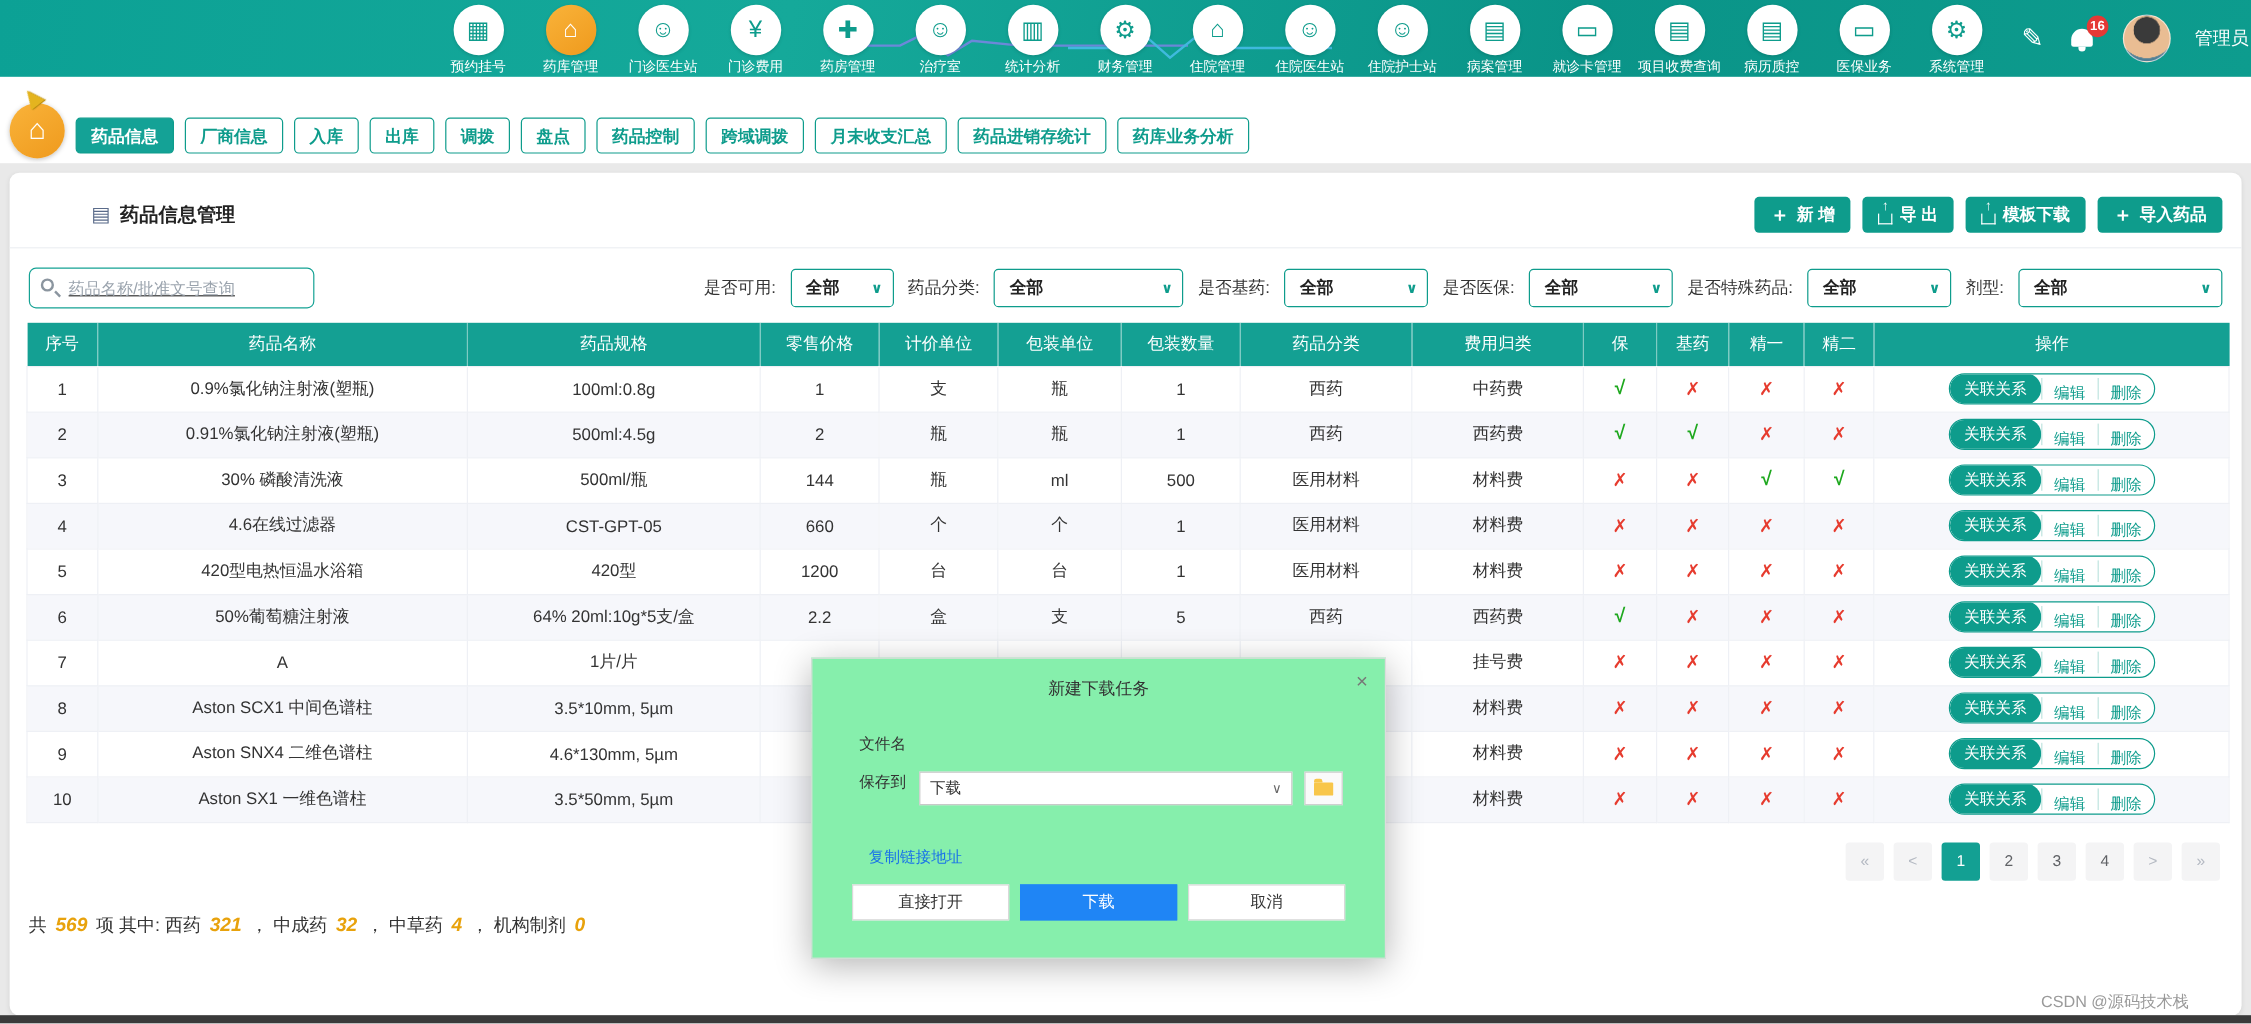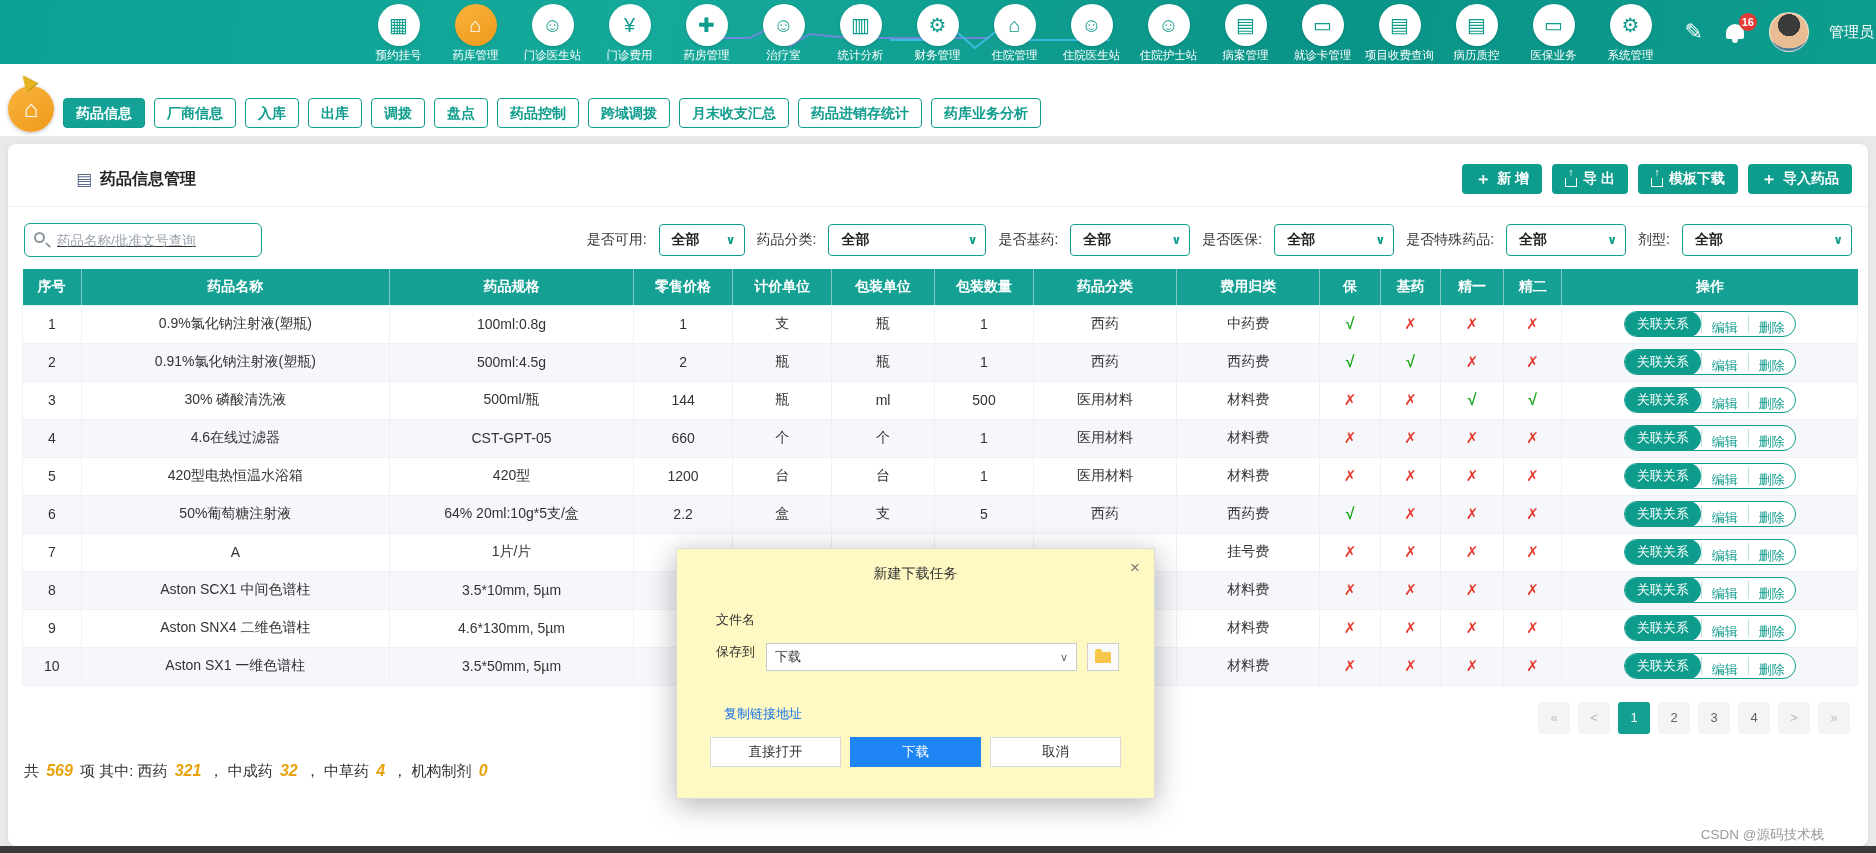--- a/index.html
+++ b/index.html
@@ -54,21 +54,21 @@
   .lens{position:absolute;left:10px;top:9px;width:11px;height:11px;border:2px solid #8b959f;border-radius:50%;}
   .lens::after{content:"";position:absolute;left:9px;top:10px;width:6px;height:2px;background:#8b959f;transform:rotate(45deg);}
   .filters{margin-left:auto;display:flex;align-items:center;gap:12px;}
   .f-label{font-size:14px;color:#333;white-space:nowrap;}
   .select{position:relative;height:32px;border:1px solid var(--teal);border-radius:4px;background:#fff;display:flex;align-items:center;font-size:14px;font-weight:bold;color:#222;padding:0 26px 0 12px;cursor:pointer;}
   .select .chev{position:absolute;right:8px;color:var(--teal);font-size:12px;font-weight:bold;}
   .sel-sm{width:86px;}.sel-md{width:120px;}.sel-lg{width:158px;}.sel-xl{width:170px;}
 
   
   table{border-collapse:collapse;margin:0 14px;width:1836px;table-layout:fixed;}
-  th{background:var(--teal-head);color:#fff;font-size:14px;font-weight:bold;height:36px;border-right:1px solid rgba(255,255,255,.45);}
+  th{background:var(--teal-head);color:#fff;font-size:14px;font-weight:normal;height:36px;border-right:1px solid rgba(255,255,255,.45);}
   th:last-child{border-right:none;}
   td{height:38px;text-align:center;font-size:14px;color:#333;border:1px solid #eef0f5;background:#fff;white-space:nowrap;overflow:hidden;}
   tbody tr:nth-child(even) td{background:#f6f7fb;}
   td.mark-g{color:var(--green);font-weight:bold;font-size:16px;}
   td.mark-r{color:#e63b2e;font-weight:bold;font-size:15px;}
   .op-group{display:inline-flex;border:1px solid var(--teal);border-radius:14px;overflow:hidden;height:26px;align-items:center;background:#fff;}
   .op-main{background:var(--teal);color:#fff;border-radius:13px;height:26px;line-height:26px;padding:0 12px;font-size:13px;cursor:pointer;}
   .op-btn{color:var(--teal);padding:0 10px;font-size:13px;height:18px;line-height:26px;border-left:1px solid #bfe4df;cursor:pointer;}
 
   
@@ -76,21 +76,21 @@
   .page-box{min-width:32px;height:32px;border-radius:3px;background:#f4f4f5;color:#606266;font-size:13px;display:flex;align-items:center;justify-content:center;cursor:pointer;padding:0 6px;}
   .page-box.nav-arrow{color:#b4b9c2;}
   .page-box.active{background:#13a093;color:#fff;}
   .summary{margin:28px 0 0 16px;font-size:15px;color:#333;}
   .summary b{color:var(--num-orange);font-size:16px;font-weight:bold;padding:0 3px;font-style:italic;}
 
   .watermark{position:absolute;right:52px;top:826px;color:#9a9a9a;font-size:13.5px;}
   .bottom-bar{position:absolute;left:0;right:0;bottom:0;height:7px;background:#3a3a3a;}
 
   
-  .modal{position:absolute;left:676px;top:548px;width:479px;height:251px;background:#fef9c3;border:1px solid #dcdcdc;box-shadow:0 6px 28px rgba(0,0,0,.3);z-index:50;}
+  .modal{position:absolute;left:676px;top:548px;width:479px;height:251px;background:#86efac;border:1px solid #dcdcdc;box-shadow:0 6px 28px rgba(0,0,0,.3);z-index:50;}
   .modal-title{text-align:center;font-size:14px;color:#333;margin-top:16px;}
   .modal-close{position:absolute;right:14px;top:10px;font-size:17px;color:#777;cursor:pointer;line-height:1;}
   .m-row{display:flex;align-items:flex-start;margin:0 0 0 39px;}
   .m-row.first{margin-top:28px;}
   .m-row.second{margin-top:14px;}
   .m-label{font-size:13px;color:#333;width:42px;}
   .file-field{margin-left:8px;width:345px;height:28px;background:#f1f1f1;border:1px solid #d6d6d6;display:flex;align-items:center;padding:0 8px;font-size:13px;cursor:text;}
   .file-sel{background:#2e7ef7;color:#fff;white-space:nowrap;}
   .file-ext{color:#222;}
   .file-size{margin-left:auto;color:#9b9b9b;font-size:12px;}

